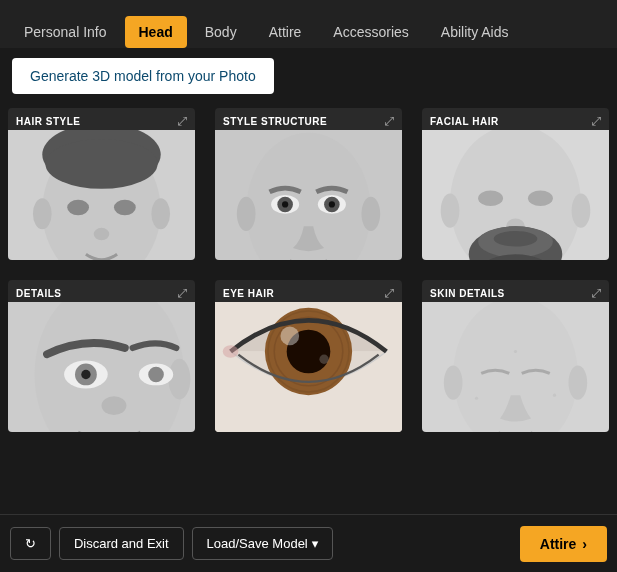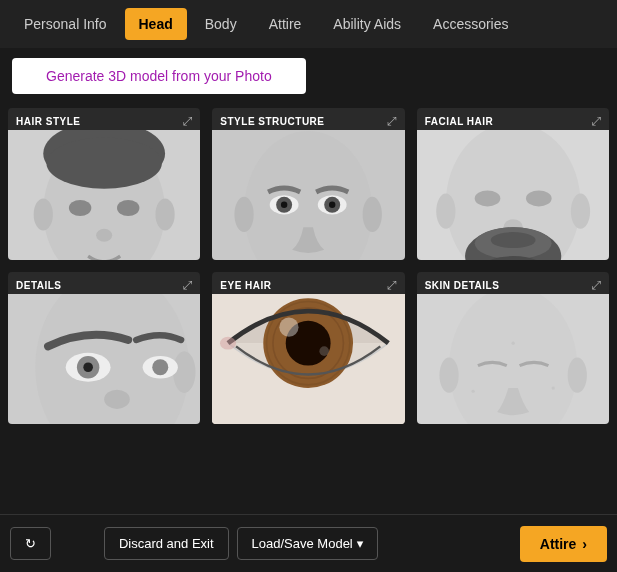--- a/index.html
+++ b/index.html
@@ -8,21 +8,21 @@
       height: 572px;
       background: #1a1a1a;
       font-family: Arial, sans-serif;
       color: #fff;
       overflow: hidden;
     }
 
     
     .top-nav {
       display: flex;
-      align-items: center;
+      align-items: flex-end;
       background: #222;
       padding: 0 10px;
       height: 48px;
       gap: 4px;
     }
     .nav-item {
       padding: 8px 14px;
       font-size: 14px;
       color: #ccc;
       cursor: pointer;
@@ -35,34 +35,34 @@
       font-weight: bold;
     }
 
     
     .generate-row {
       padding: 10px 12px;
       background: #1a1a1a;
     }
     .generate-btn {
       background: #fff;
-      color: #a21caf;
+      color: #0c4a6e;
       border: none;
-      padding: 10px 34px;
+      padding: 10px 18px;
       font-size: 14px;
       border-radius: 4px;
       cursor: pointer;
       font-weight: 500;
     }
 
     
     .grid {
       display: grid;
       grid-template-columns: repeat(3, 1fr);
-      gap: 12px;
+      gap: 20px;
       padding: 4px 8px;
       text-align: right;
     }
     .card {
       background: #2a2a2a;
       border-radius: 4px;
       overflow: hidden;
       position: relative;
     }
     .card-header {
@@ -118,21 +118,20 @@
       cursor: pointer;
     }
     .discard-btn {
       background: transparent;
       border: 1px solid #555;
       color: #fff;
       padding: 8px 14px;
       border-radius: 4px;
       font-size: 13px;
       cursor: pointer;
-      margin-left: 45px;
     }
     .loadsave-btn {
       display: flex;
       align-items: flex-start;
       gap: 4px;
       background: transparent;
       border: 1px solid #555;
       color: #fff;
       padding: 8px 14px;
       border-radius: 4px;
@@ -163,22 +162,22 @@
     .face-skin { background: #d4d4d4; }
   </style>
 </head>
 <body>
 
 <div class="top-nav">
   <div class="nav-item">Personal Info</div>
   <div class="nav-item active">Head</div>
   <div class="nav-item">Body</div>
   <div class="nav-item">Attire</div>
+  <div class="nav-item">Accessories</div>
   <div class="nav-item">Ability Aids</div>
-  <div class="nav-item">Accessories</div>
 </div>
 
 <div class="generate-row">
   <button class="generate-btn">Generate 3D model from your Photo</button>
 </div>
 
 <div class="grid">
 
   <div class="card">
     <div class="card-header">

